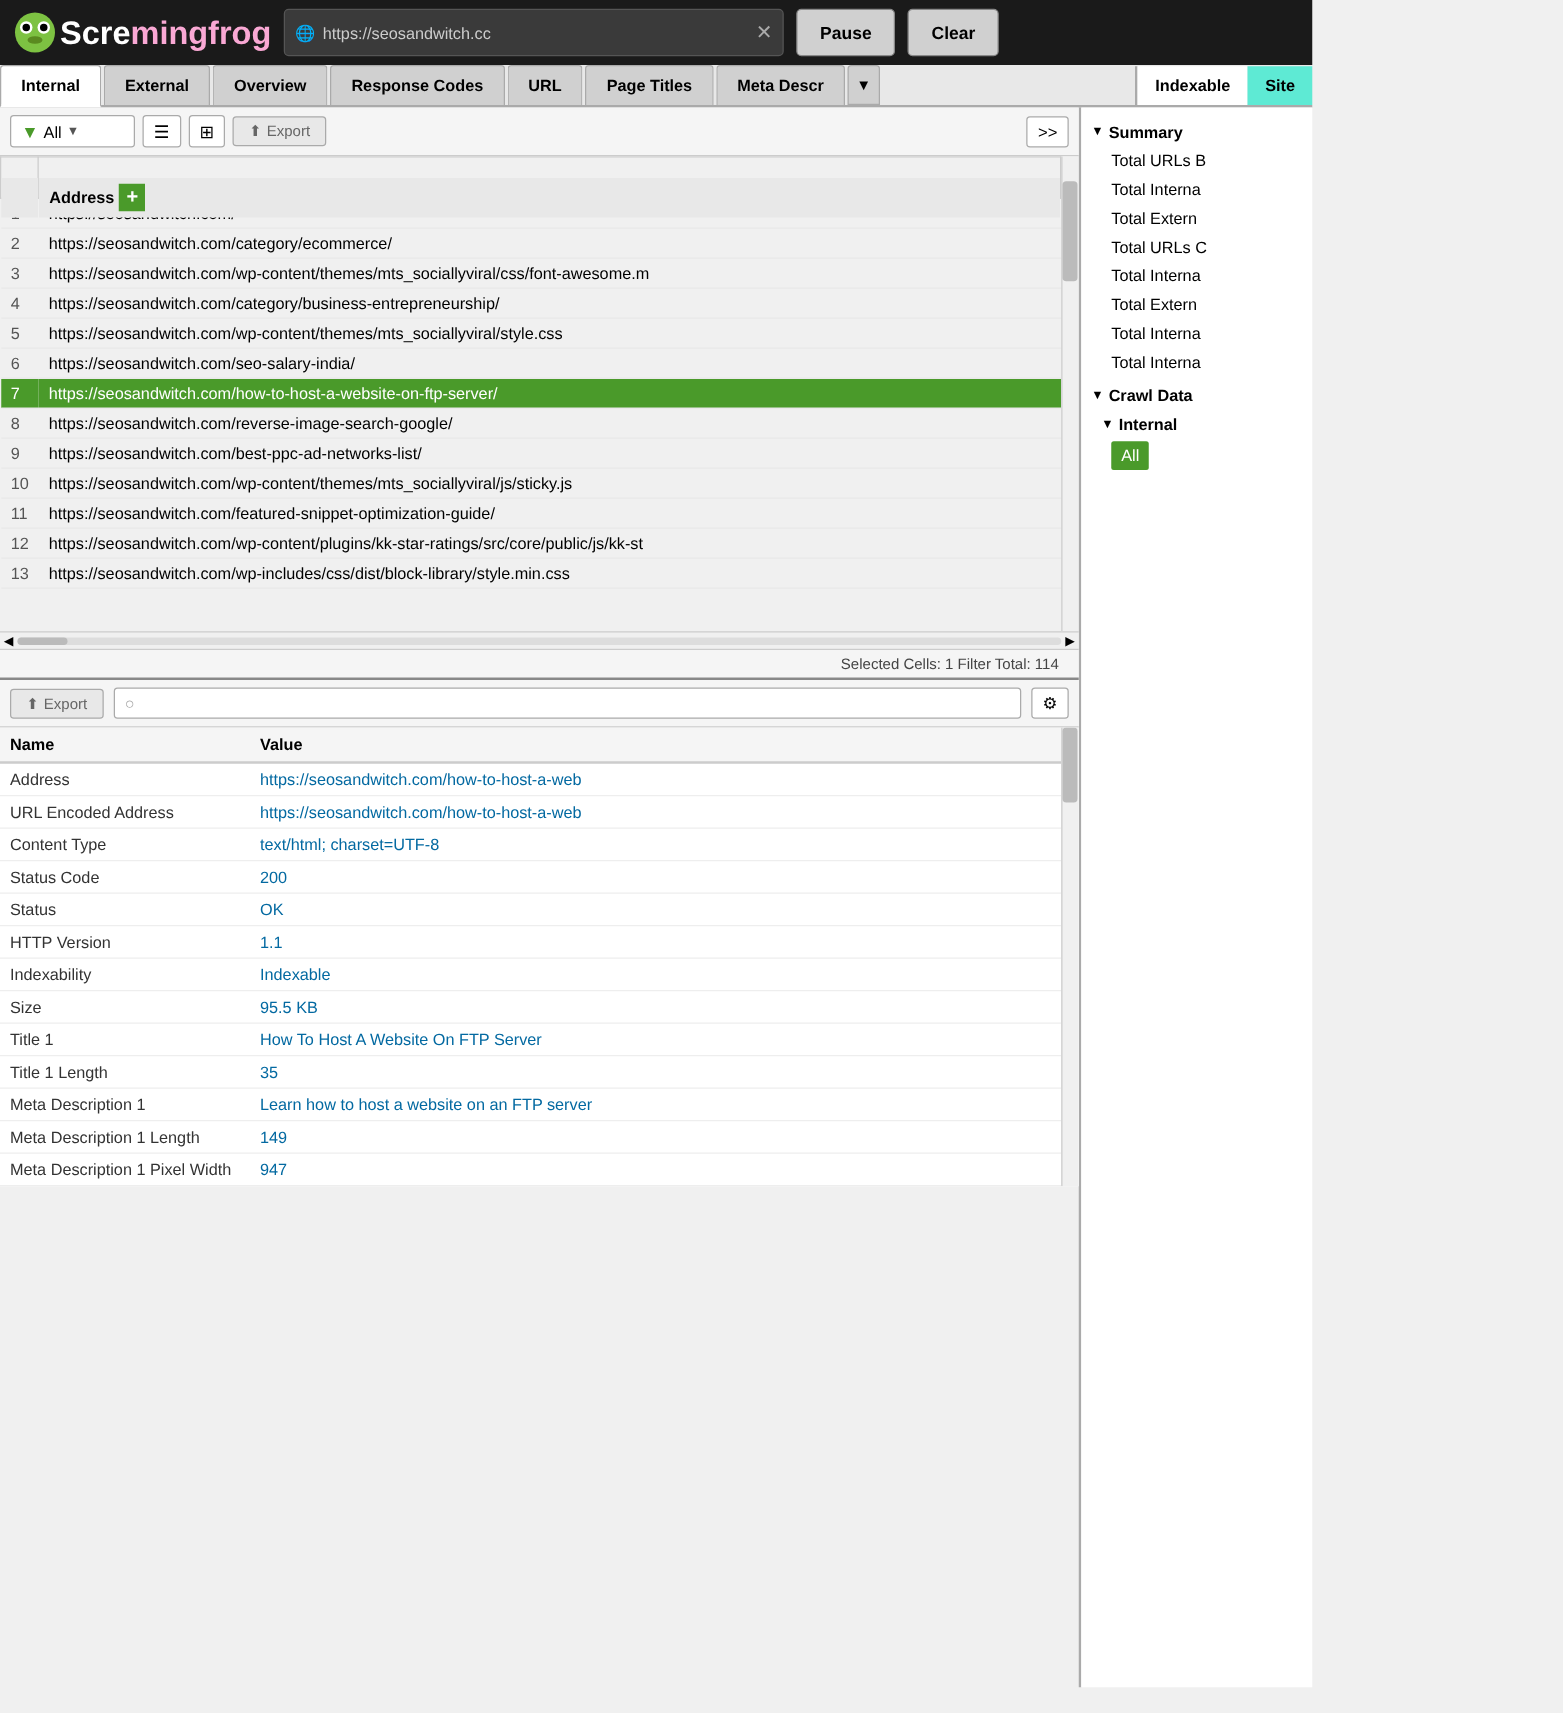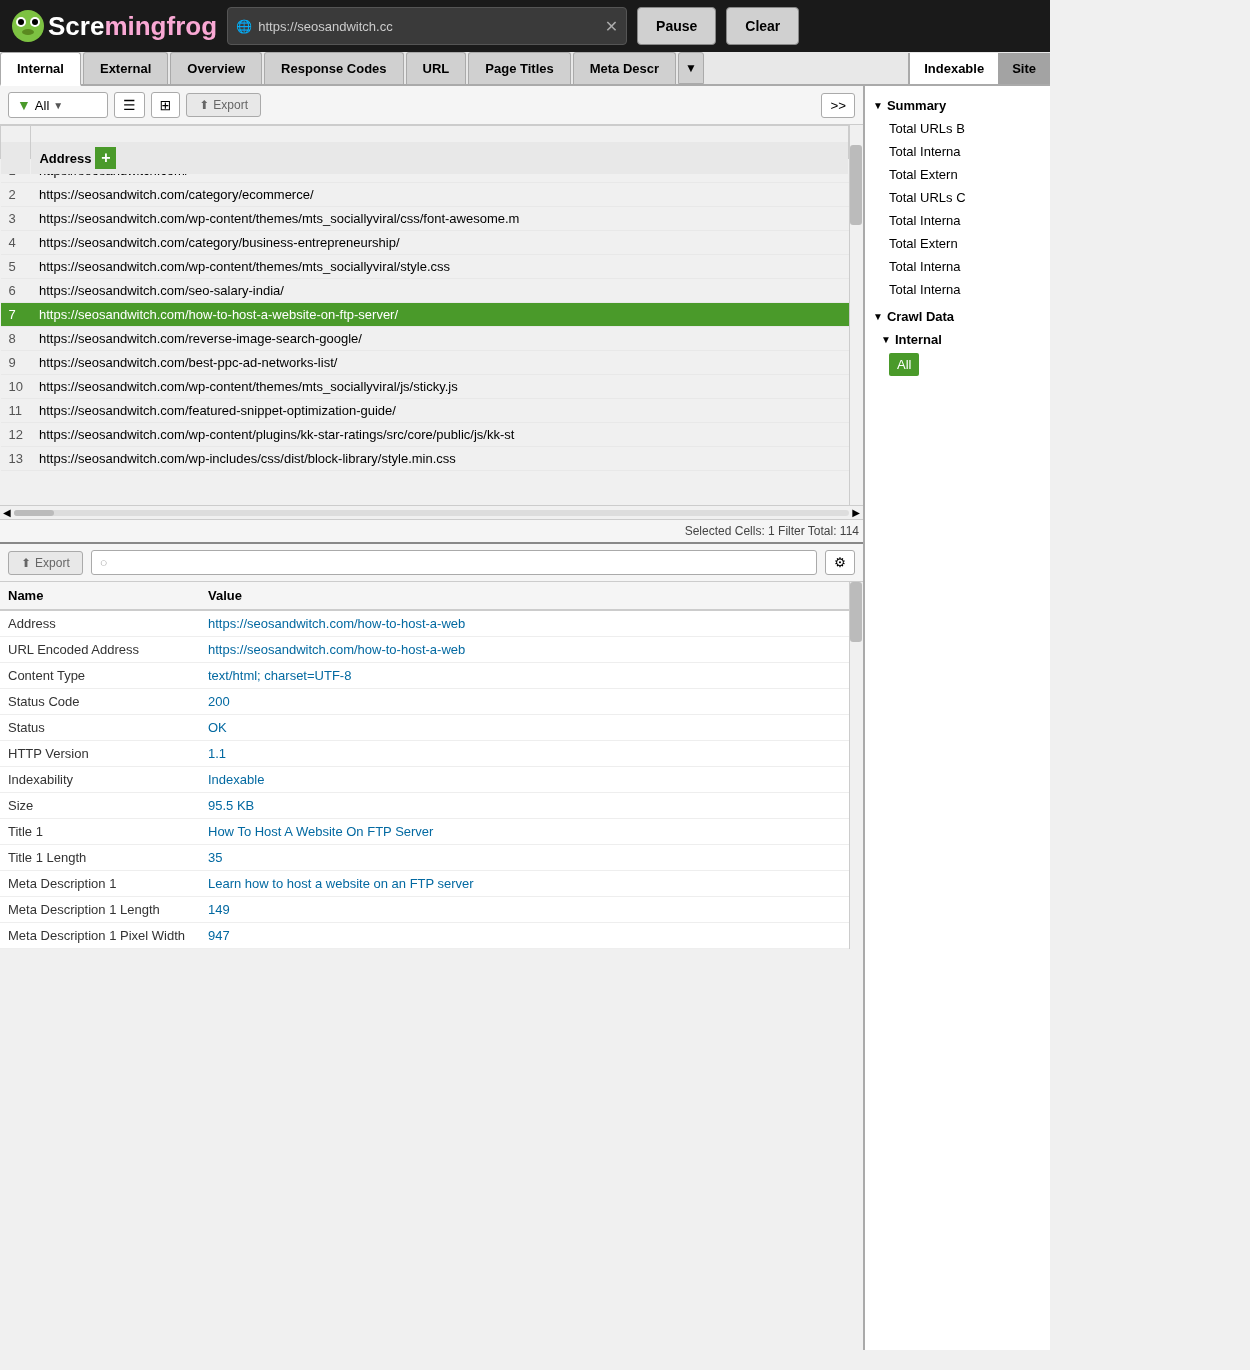--- a/index.html
+++ b/index.html
@@ -101,21 +101,21 @@
     .right-tabs {
       display: flex;
       border-left: 2px solid #aaa;
     }
     .right-tab {
       padding: 8px 14px;
       border-bottom: none;
       cursor: pointer;
       font-size: 13px;
       font-weight: bold;
-      background: #a3a3a3;
+      background: #5eead4;
     }
     .right-tab.active {
       background: white;
     }
 
     
     .main-layout {
       display: flex;
       height: calc(1370px - 62px - 44px);
     }
@@ -213,21 +213,21 @@
       padding: 2px 6px;
       cursor: pointer;
       font-size: 16px;
       font-weight: bold;
     }
 
     
     .status-bar {
       background: #f5f5f5;
       border-top: 1px solid #ccc;
-      padding: 4px 4px;
+      padding: 4px 16px;
       text-align: right;
       font-size: 12px;
       color: #444;
     }
 
     
     .detail-panel {
       border-top: 2px solid #888;
       background: white;
     }

